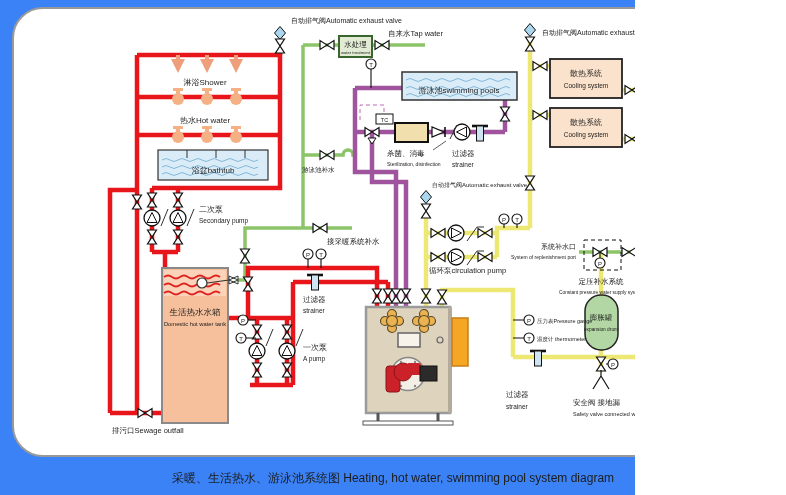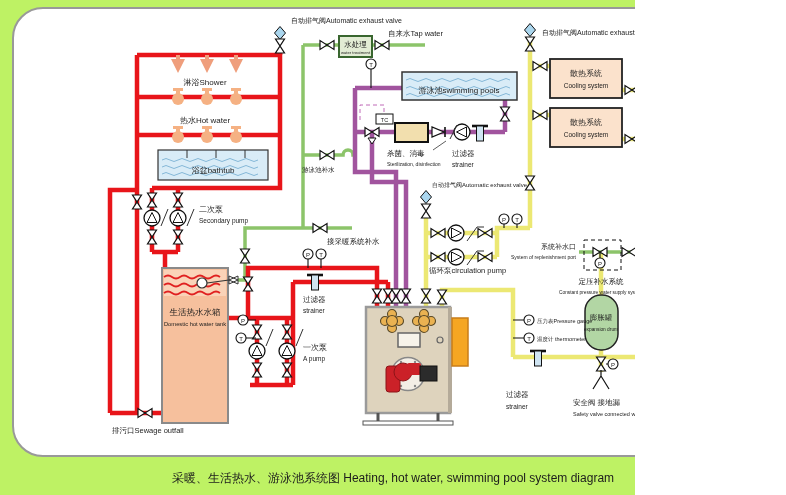--- a/index.html
+++ b/index.html
@@ -1,16 +1,16 @@
 <!DOCTYPE html>
 <html><head>
 <meta charset="utf-8">
 <style>
   html,body{margin:0;padding:0;background:#fff;}
-  .stage{position:relative;width:635px;height:495px;background:#bef264;overflow:hidden;}
+  .stage{position:relative;width:635px;height:495px;background:#3b82f6;overflow:hidden;}
   svg text{font-family:"Liberation Sans","DejaVu Sans",sans-serif;fill:#1c1c1c;}
   svg{display:block;}
 </style>
 </head>
 <body>
 
 <div class="stage">
 <svg width="786" height="495" viewBox="0 0 786 495">
   <defs>
     <path id="bowtie" d="M-7,-4.5 L-7,4.5 L7,-4.5 L7,4.5 Z" fill="#fff" stroke="#111" stroke-width="1.2"></path>

